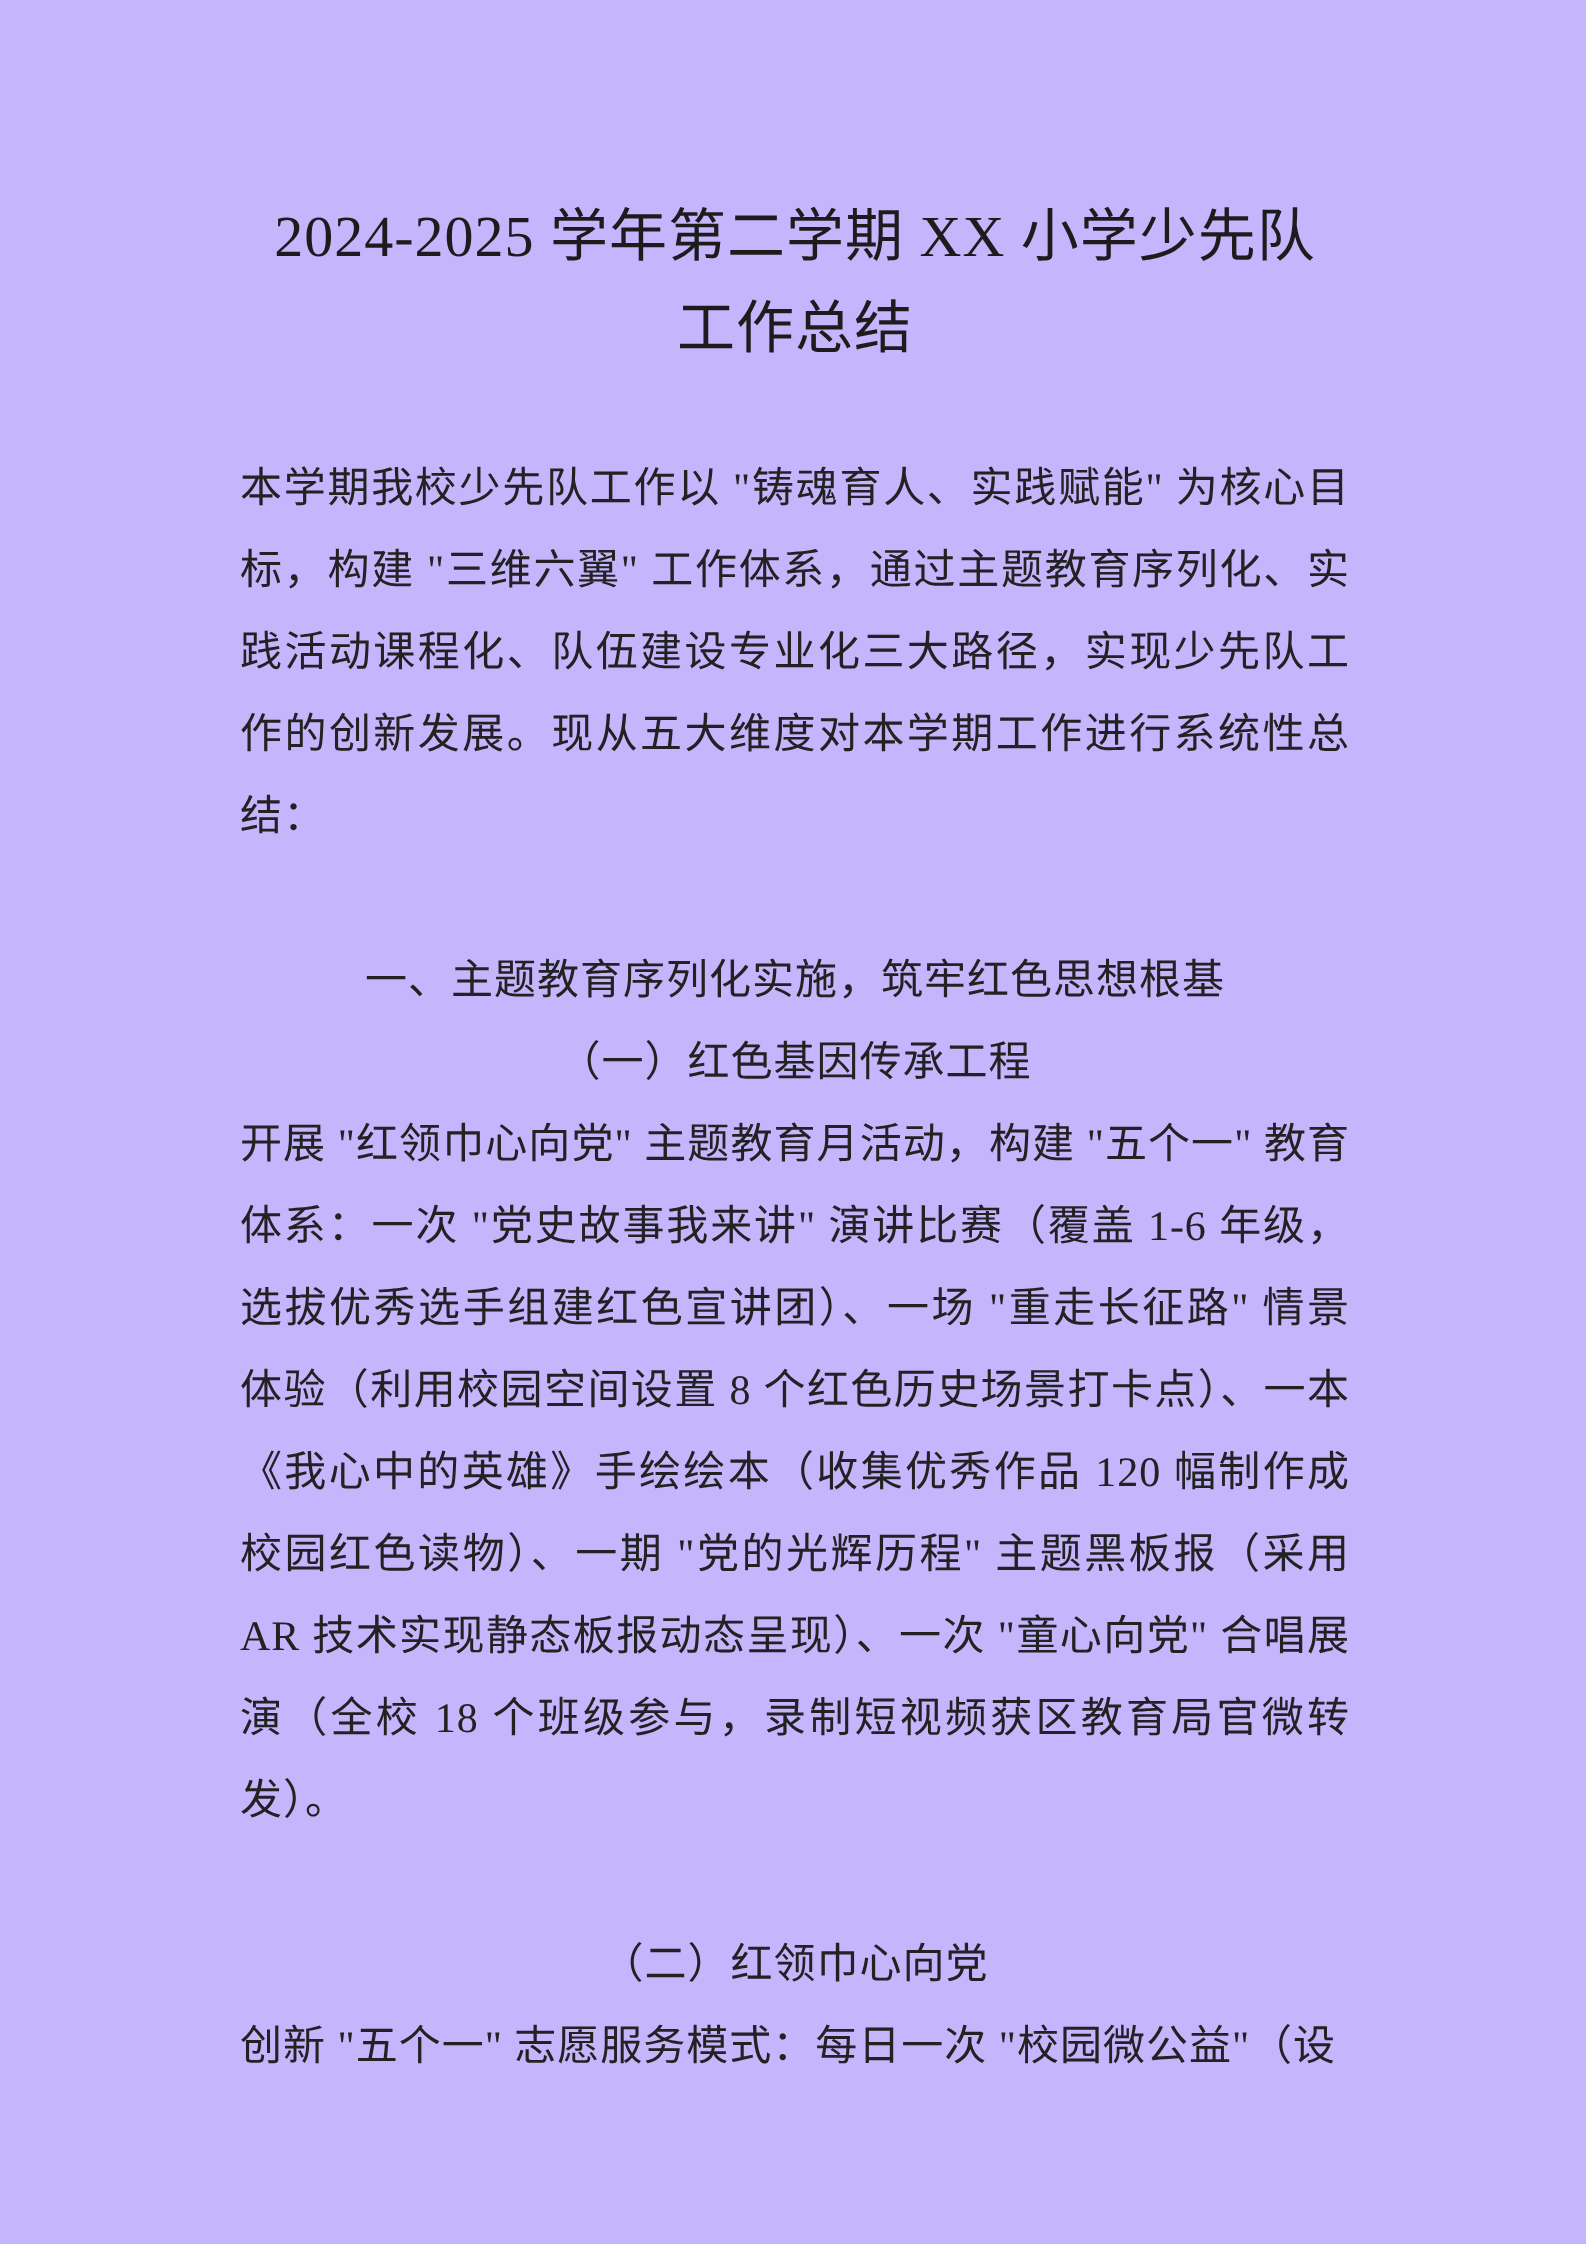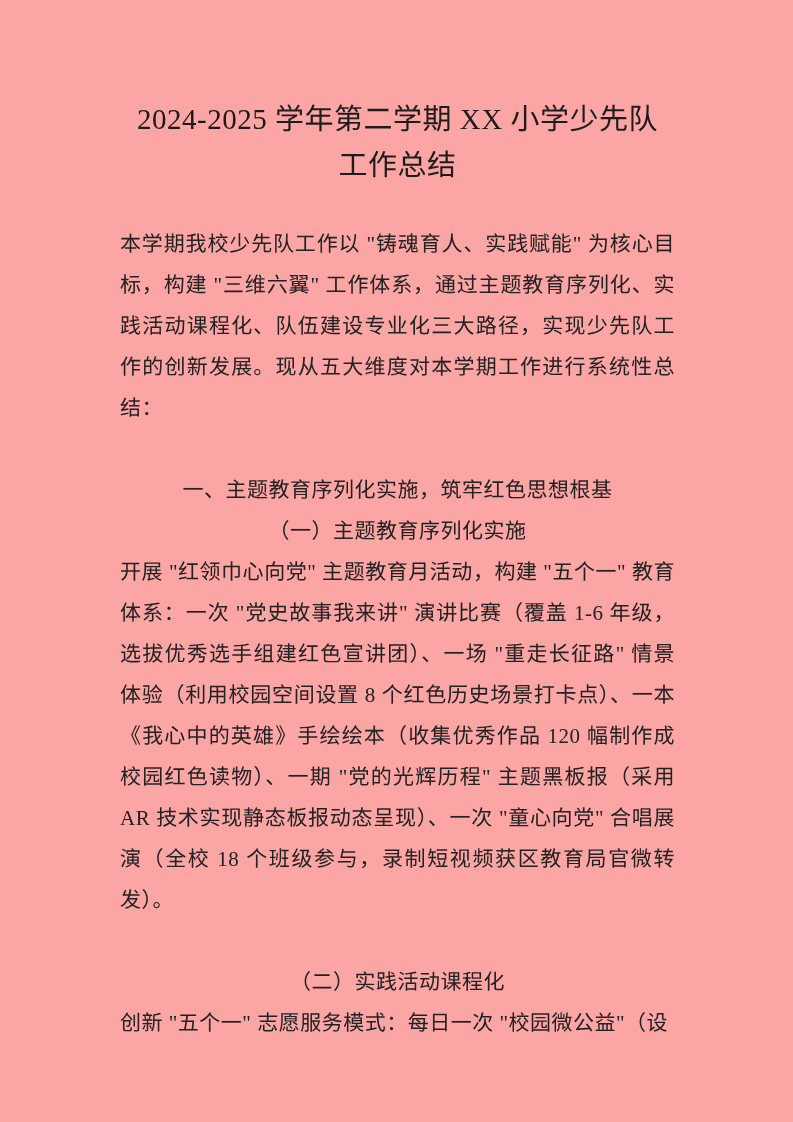--- a/index.html
+++ b/index.html
@@ -5,21 +5,21 @@
   html, body {
     margin: 0;
     padding: 0;
     background: #ffffff;
   }
   .page {
     position: relative;
     width: 793px;
     height: 1122px;
     margin: 0;
-    background: #fca5a5;
+    background: #c4b5fd;
     box-sizing: border-box;
     padding: 96px 118px 40px 120px;
     overflow: hidden;
     font-family: "Liberation Serif", "DejaVu Serif", serif;
     color: #222222;
   }
   .doc-title {
     width: 525px;
     margin: 0 auto 36px auto;
     font-size: 29px;
@@ -52,21 +52,21 @@
 <body>
 
 <div class="page">
 
   <h1 class="doc-title">2024-2025 学年第二学期 XX 小学少先队工作总结</h1>
 
   <div class="block paragraph">本学期我校少先队工作以 "铸魂育人、实践赋能" 为核心目标，构建 "三维六翼" 工作体系，通过主题教育序列化、实践活动课程化、队伍建设专业化三大路径，实现少先队工作的创新发展。现从五大维度对本学期工作进行系统性总结：</div>
 
   <div class="block heading gap-before">一、主题教育序列化实施，筑牢红色思想根基</div>
 
-  <div class="block subheading">（一）主题教育序列化实施</div>
+  <div class="block subheading">（一）红色基因传承工程</div>
 
   <div class="block paragraph">开展 "红领巾心向党" 主题教育月活动，构建 "五个一" 教育体系：一次 "党史故事我来讲" 演讲比赛（覆盖 1-6 年级，选拔优秀选手组建红色宣讲团）、一场 "重走长征路" 情景体验（利用校园空间设置 8 个红色历史场景打卡点）、一本《我心中的英雄》手绘绘本（收集优秀作品 120 幅制作成校园红色读物）、一期 "党的光辉历程" 主题黑板报（采用 AR 技术实现静态板报动态呈现）、一次 "童心向党" 合唱展演（全校 18 个班级参与，录制短视频获区教育局官微转发）。</div>
 
-  <div class="block subheading gap-before">（二）实践活动课程化</div>
+  <div class="block subheading gap-before">（二）红领巾心向党</div>
 
   <div class="block paragraph">创新 "五个一" 志愿服务模式：每日一次 "校园微公益"（设</div>
 
 </div>
 
 </body></html>

